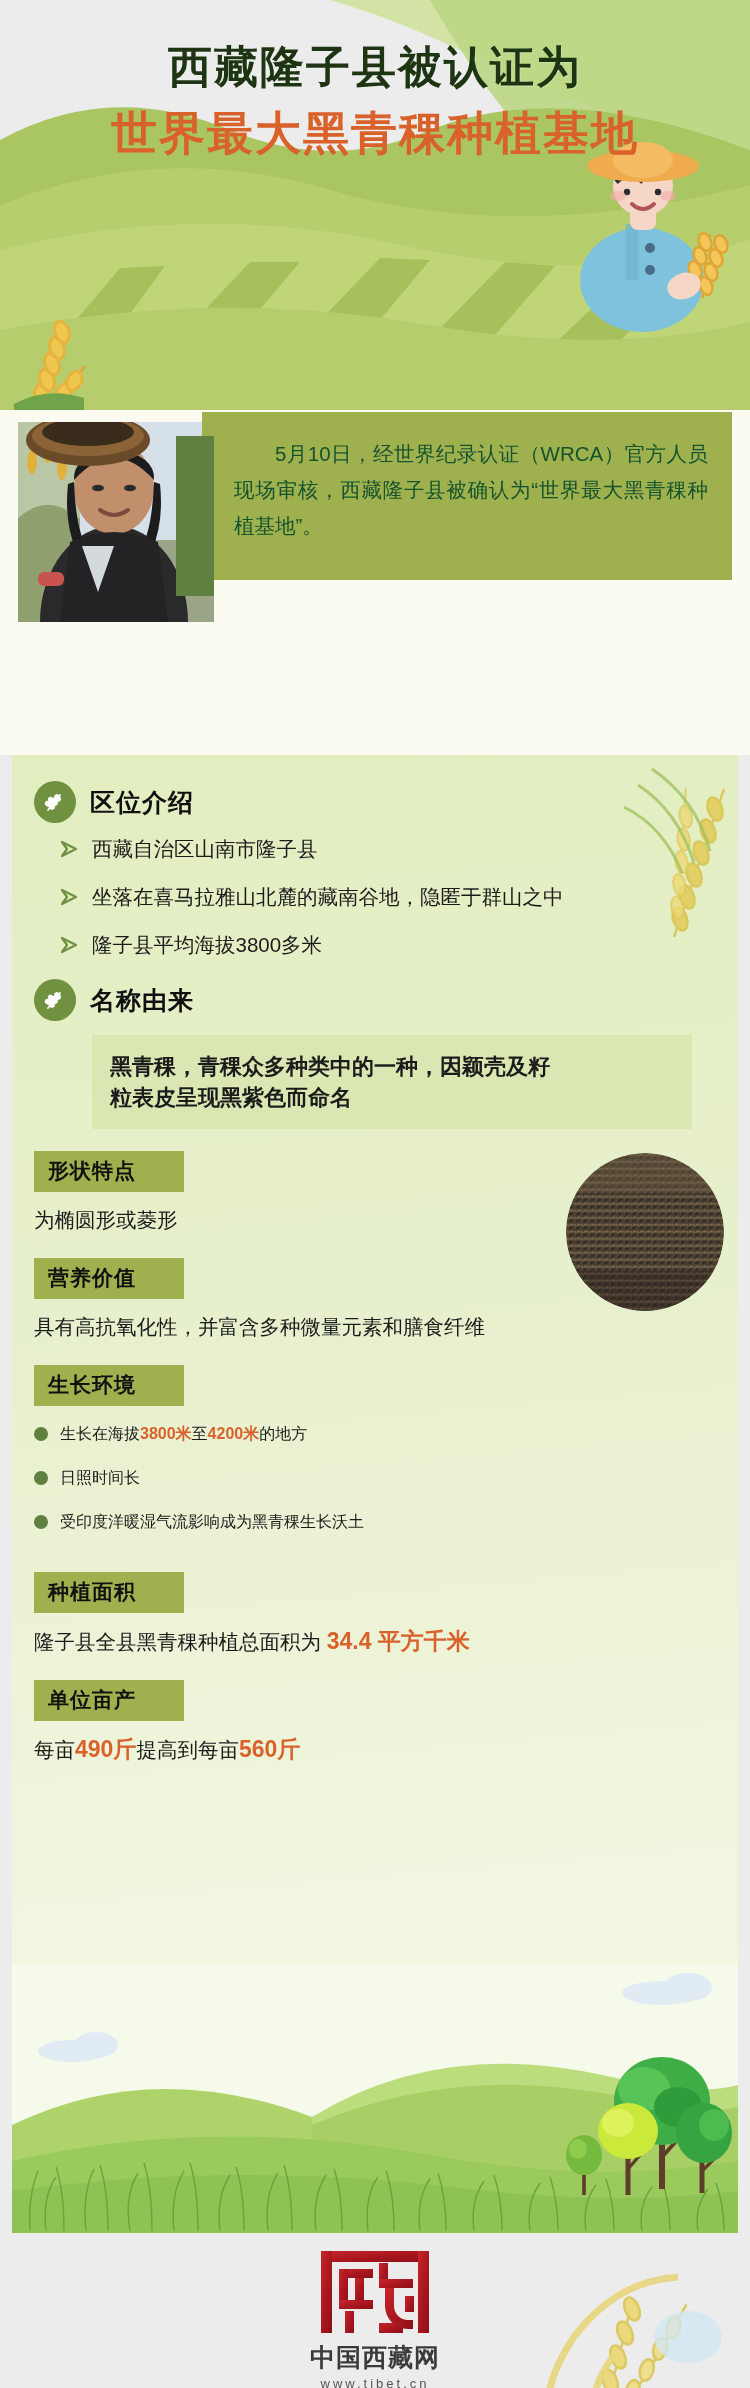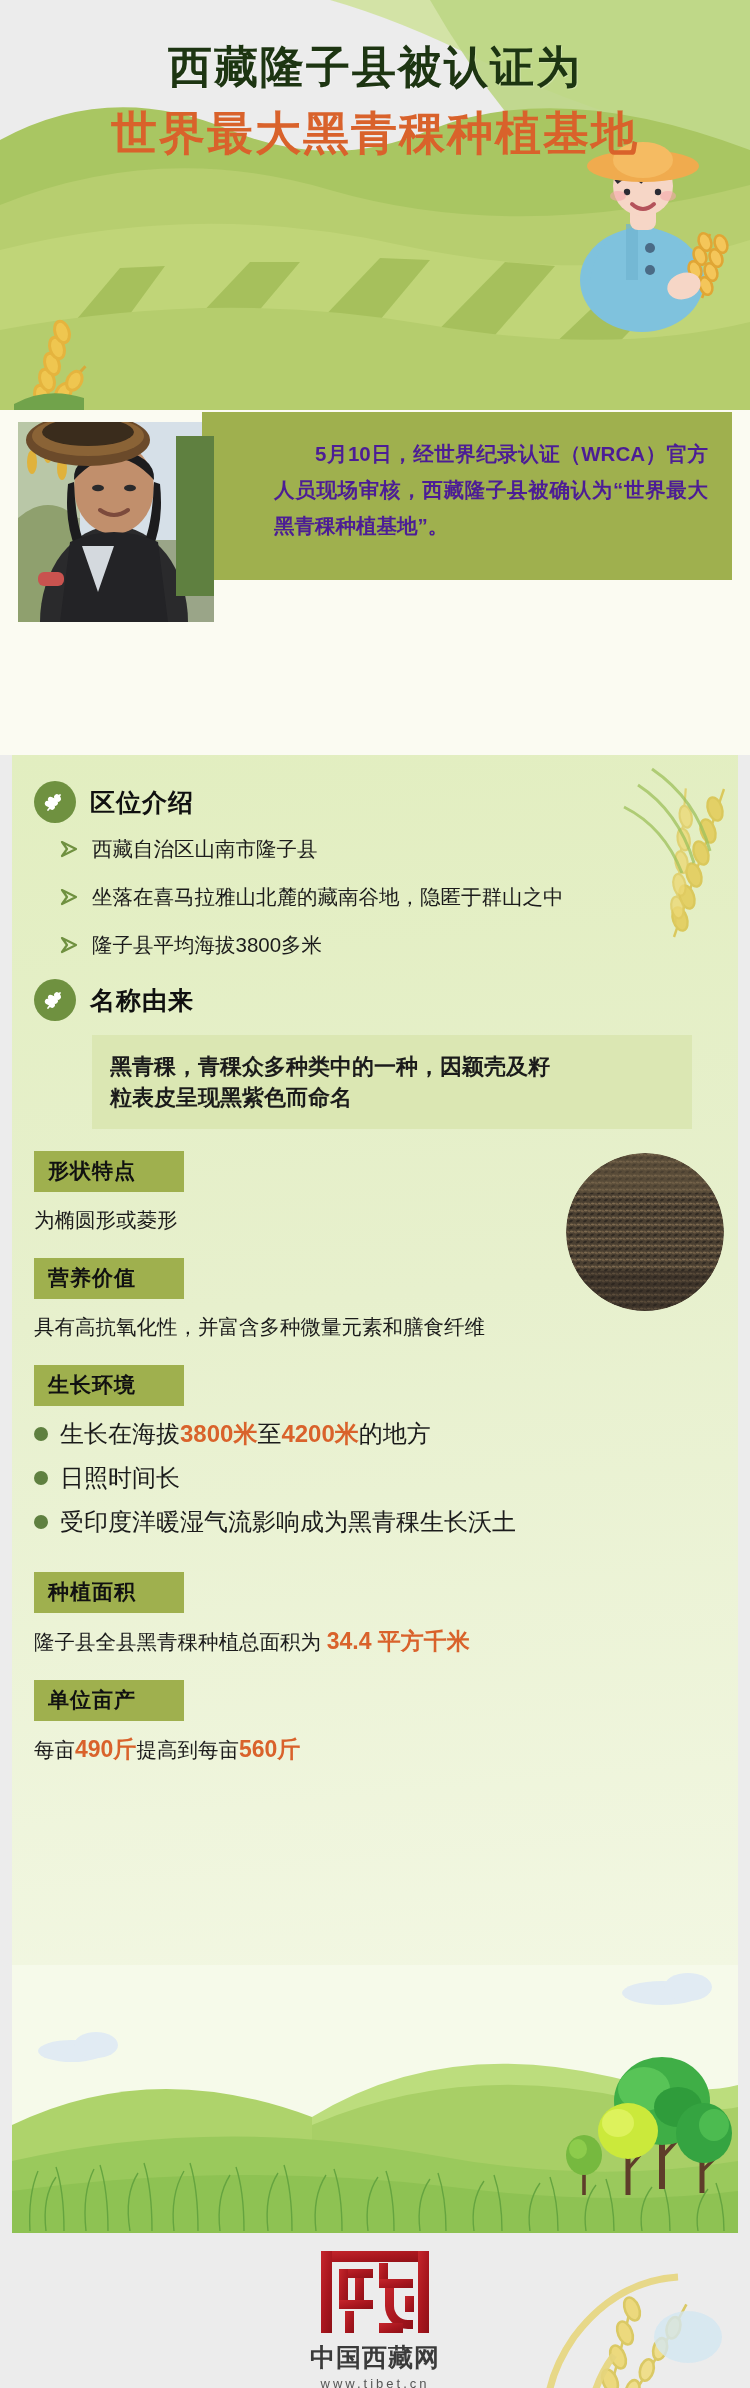--- a/index.html
+++ b/index.html
@@ -29,22 +29,22 @@
   .lead { position:relative; width:750px; height:345px; background:#fbfbf2; }
   .lead-photo {
     position:absolute; left:18px; top:12px; width:196px; height:200px;
     border:0; overflow:hidden;
   }
   .lead-text {
     position:absolute; left:202px; top:2px; width:530px; height:168px;
     background:#9fb04e; padding:24px 24px 18px 32px;
   }
   .lead-text p {
-    font-size:20.5px; line-height:36px; color:#4c1d95; text-align:justify;
-    text-indent:2em; font-weight:700;margin-left:40px;
+    font-size:20.5px; line-height:36px; color:#14532d; text-align:justify;
+    text-indent:2em; font-weight:400;
   }
   .lead-accent {
     position:absolute; left:176px; top:26px; width:38px; height:160px;
     background:#5f8040; z-index:3;
   }
 
   
   .panel {
     position:relative; width:726px; margin:0 0 0 12px; height:1210px;
     background:linear-gradient(175deg,#e2eec0 0%,#e7f0cd 45%,#f2f7e2 100%);
@@ -79,21 +79,21 @@
     font-size:21px; font-weight:700; color:#111; letter-spacing:1px;
     margin-top:22px;
   }
   .body-line { font-size:20.5px; line-height:32px; color:#1b1b1b; margin-top:12px; }
   .hl { color:#d9622b; font-weight:700; }
   .hl-big { color:#d9622b; font-weight:700; font-size:23px; }
 
   .dot-list { margin-top:12px; }
   .dot-row { display:flex; align-items:flex-start; gap:12px; margin-bottom:12px; }
   .dot { width:14px; height:14px; border-radius:50%; background:#5f8040; flex:0 0 auto; margin-top:9px; }
-  .dot-text { font-size:24px; line-height:32px; color:#1b1b1b; }
+  .dot-text { font-size:16px; line-height:32px; color:#1b1b1b; }
 
   
   .scene { position:relative; width:726px; height:268px; margin-left:12px; background:#f6faea; overflow:hidden; }
 
   
   .footer { position:relative; width:750px; height:240px; background:#ececec; text-align:center; overflow:hidden; }
   .logo-wrap { padding-top:16px; }
   .site-name { font-size:25px; font-weight:700; color:#3a3a3a; letter-spacing:1px; margin-top:2px; }
   .site-url { font-size:13px; color:#555; letter-spacing:3px; margin-top:2px; }
 </style>

